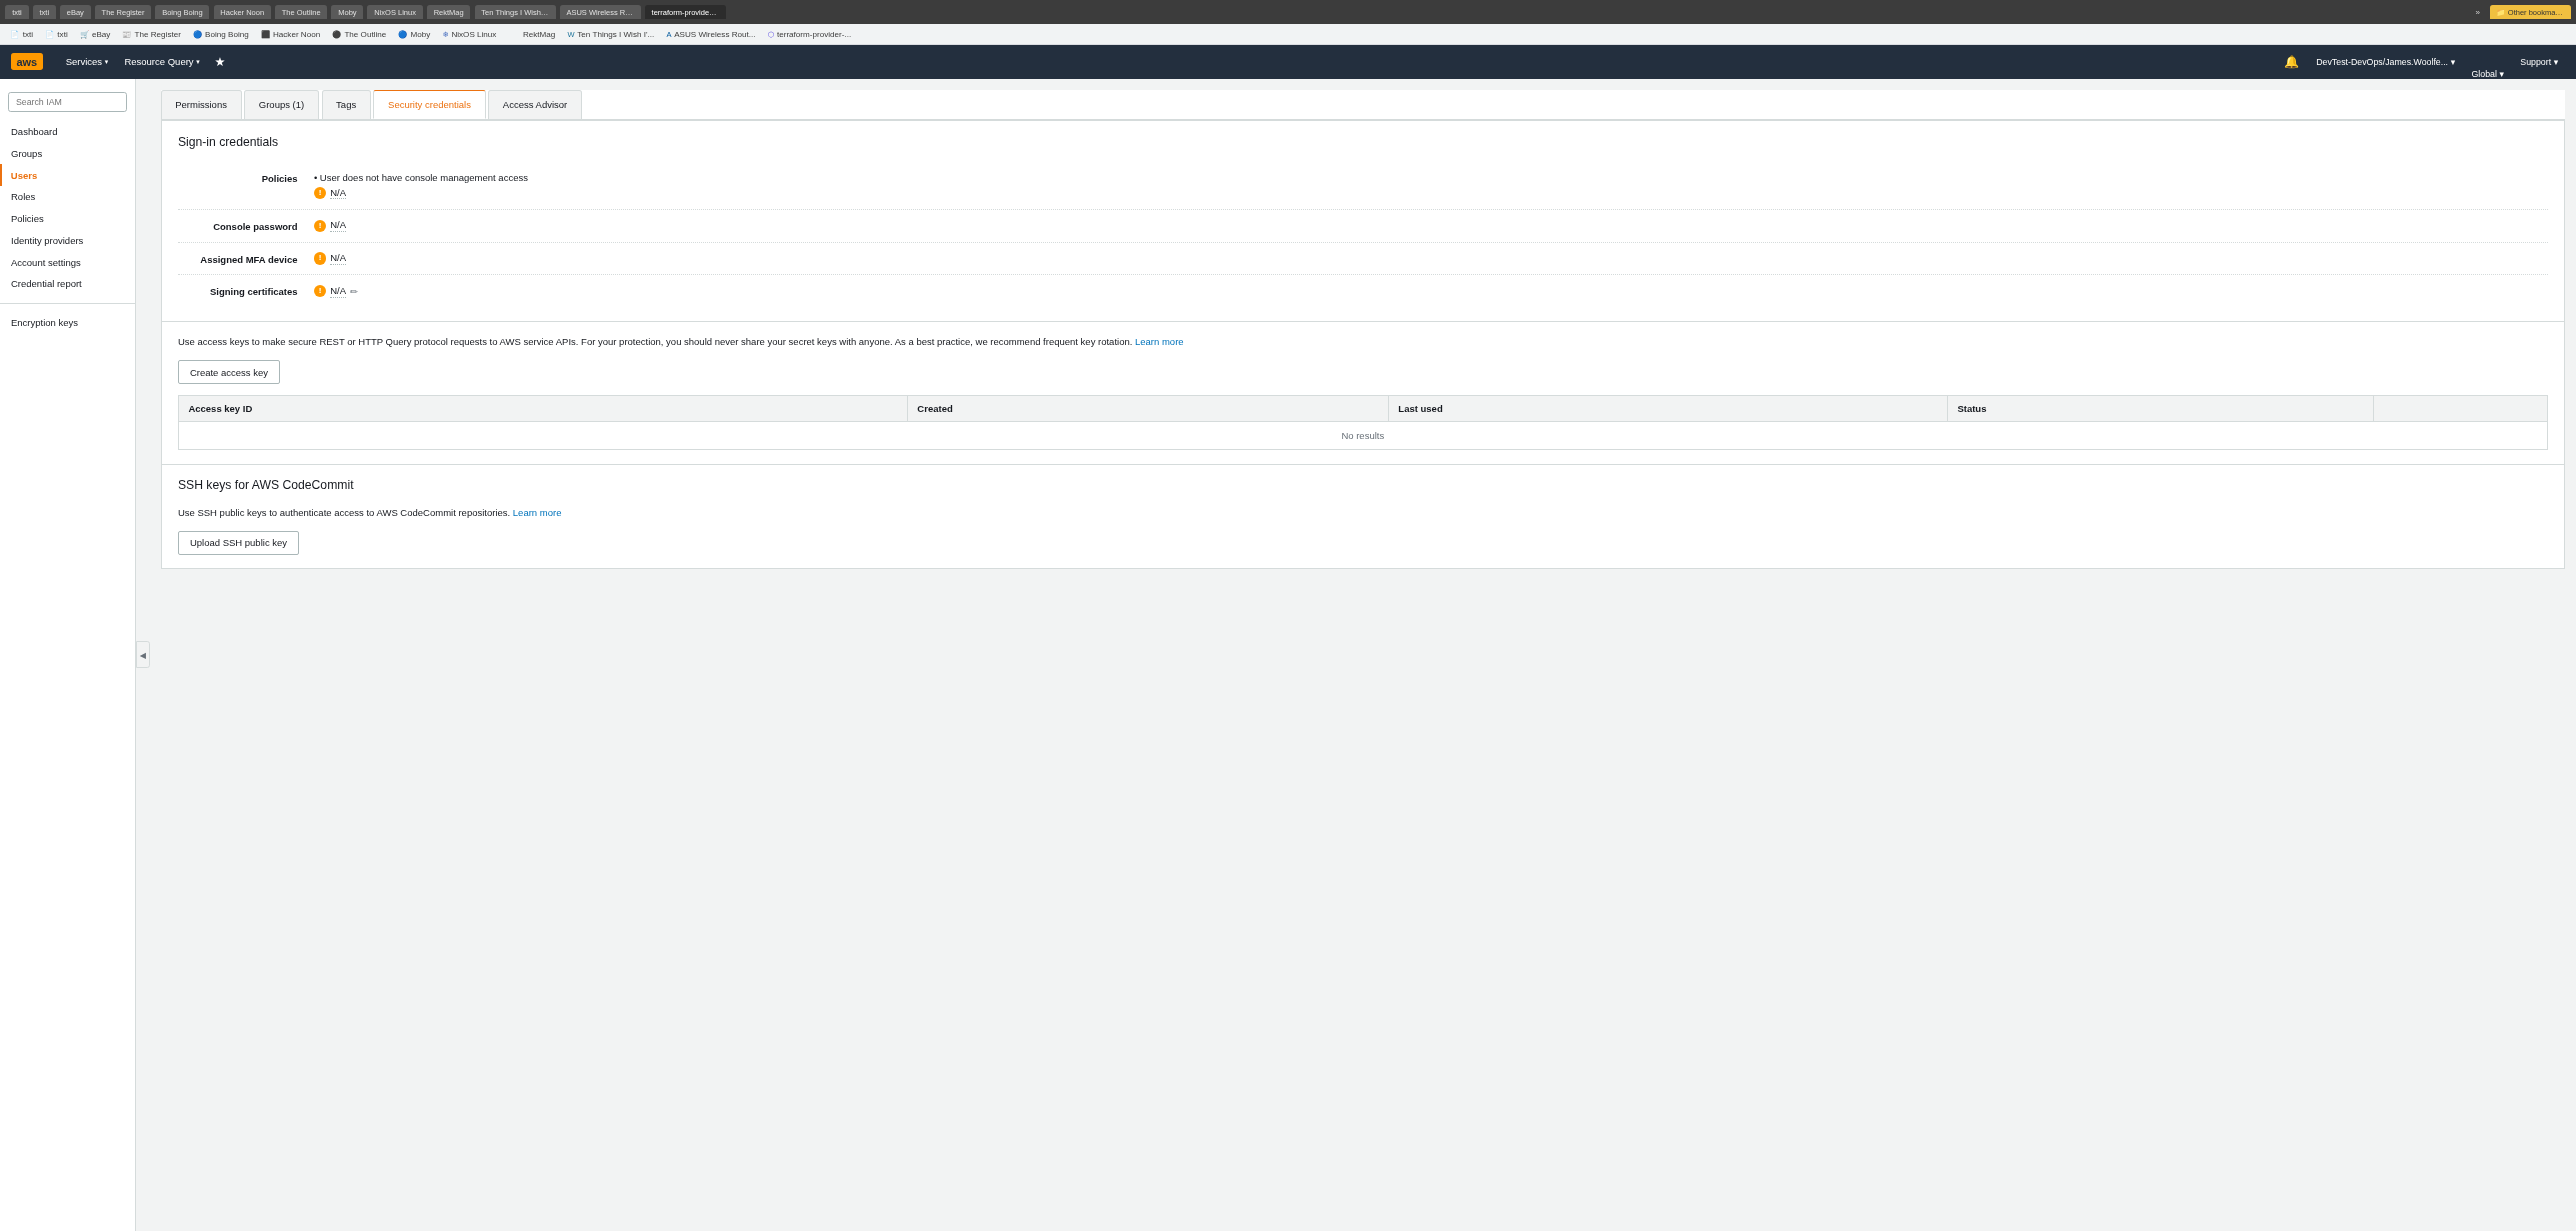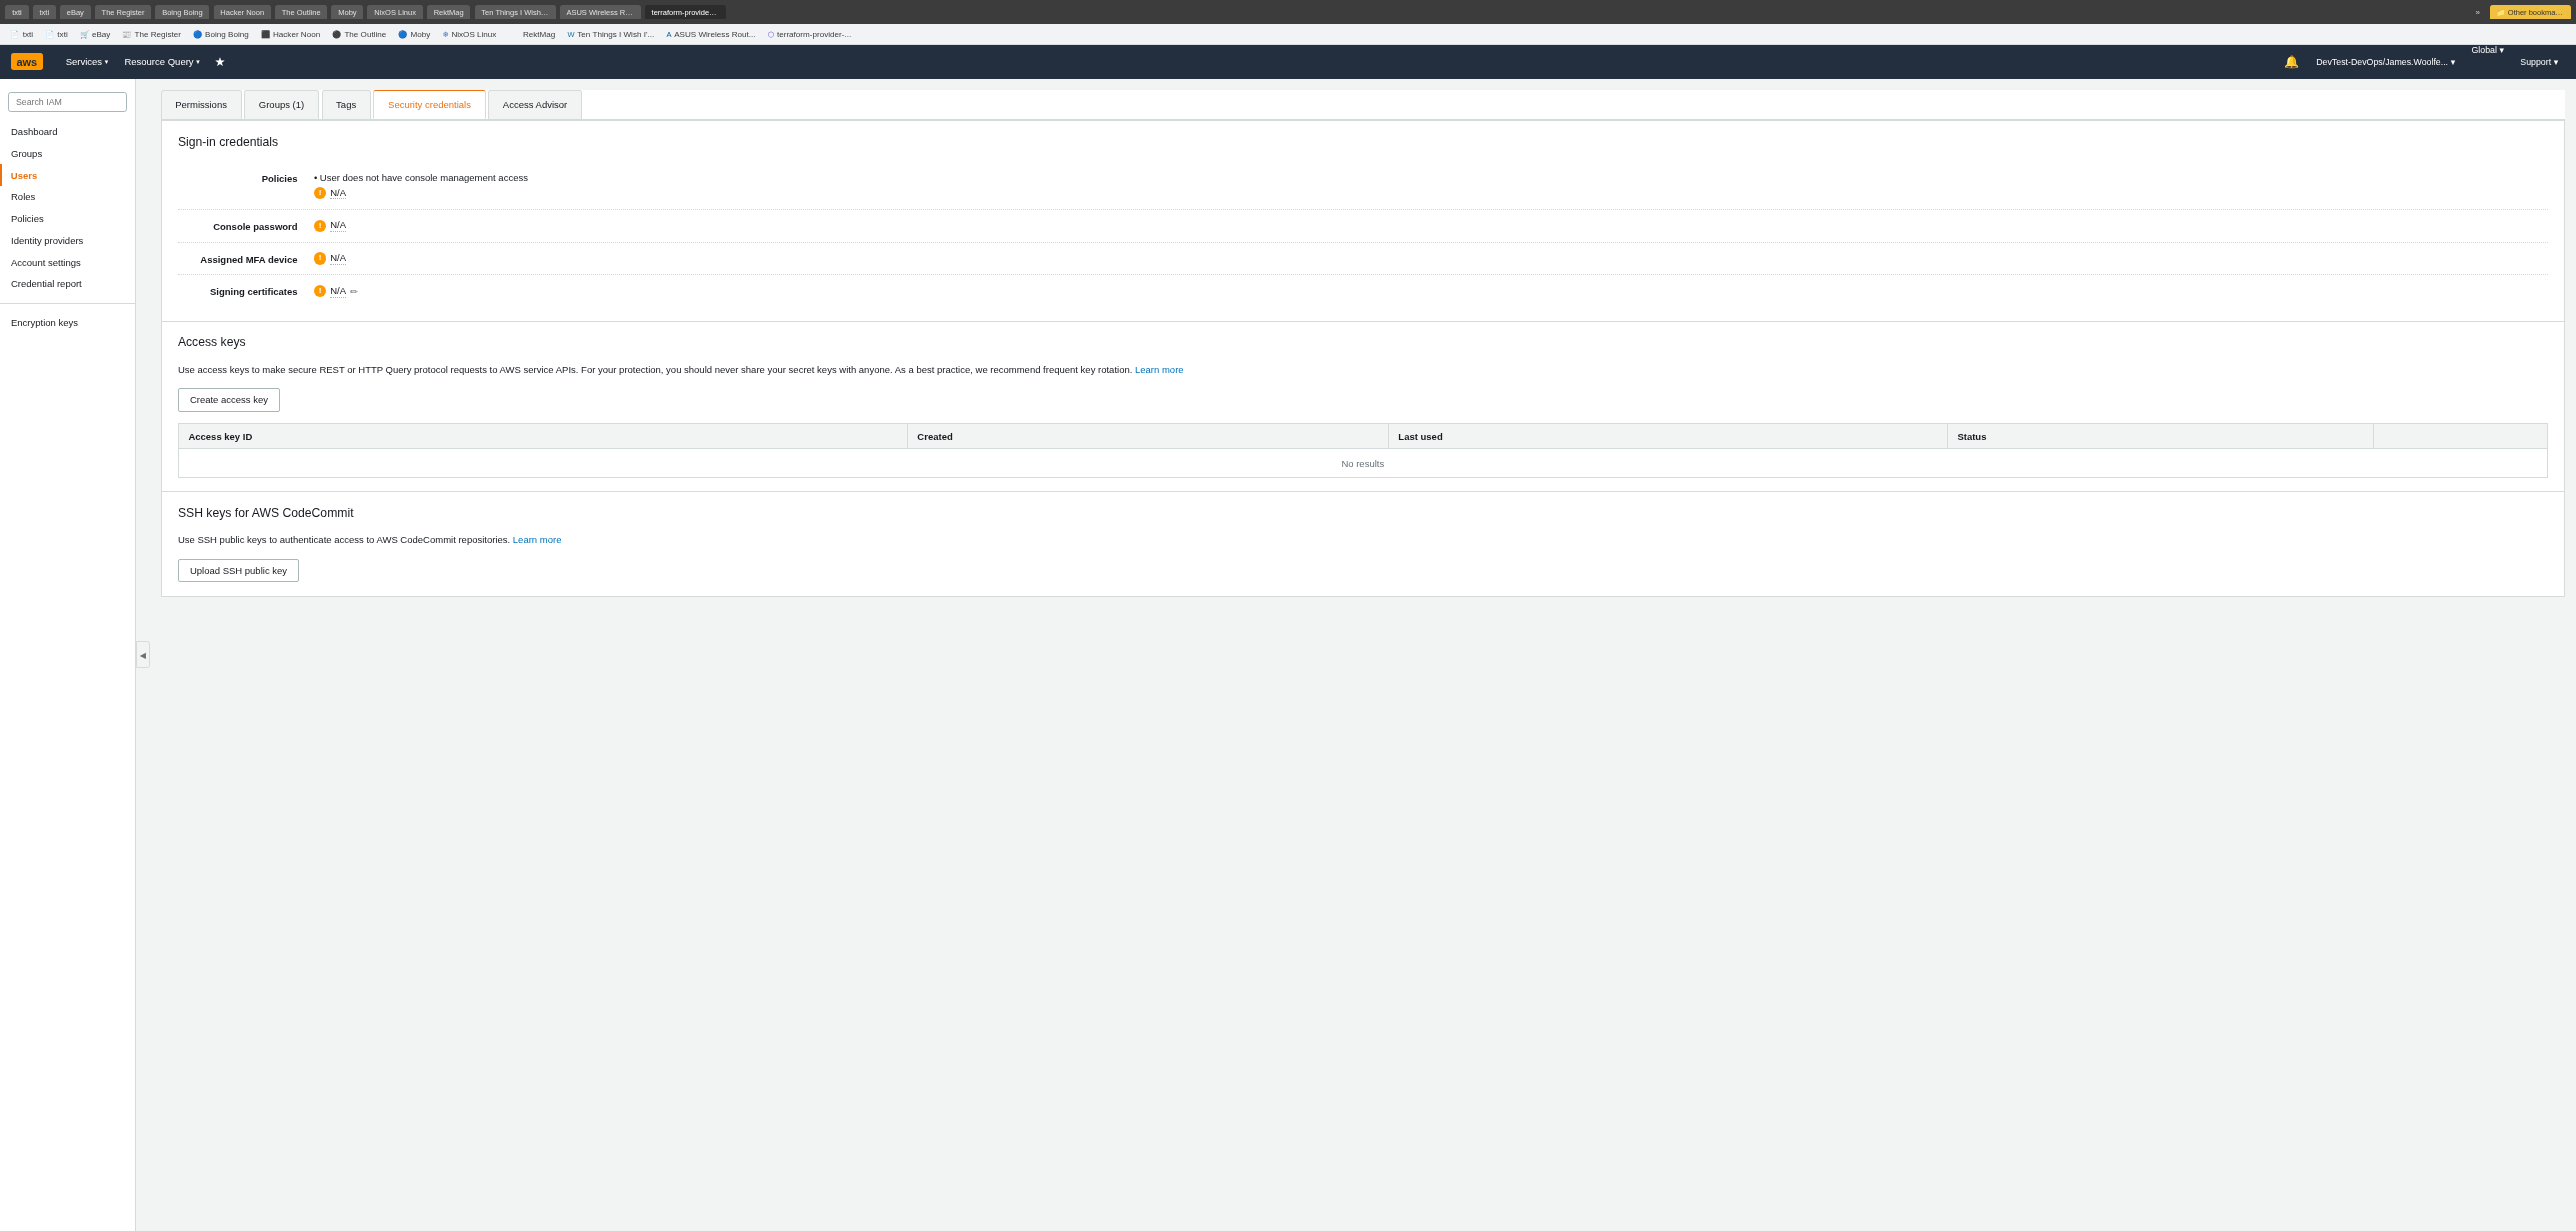--- a/index.html
+++ b/index.html
@@ -117,21 +117,21 @@
       align-items: center;
       gap: 2.7px;
       cursor: pointer;
     }
     .header-region {
       color: #fff;
       font-size: 8.8px;
       padding: 0 6.8px;
       height: 34px;
       display: flex;
-      align-items: flex-start;
+      align-items: flex-end;
       gap: 2.7px;
       cursor: pointer;
     }
     .header-support {
       color: #fff;
       font-size: 8.8px;
       padding: 0 6.8px;
       height: 34px;
       display: flex;
       align-items: center;
@@ -516,21 +516,20 @@
             <span class="warning-icon">!</span>
             <span class="cred-na">N/A</span>
             <span class="edit-icon">✏</span>
           </div>
         </div>
       </div>
 
       <hr class="section-divider">
 
       <div class="access-keys-section">
-        <div class="section-title">Access keys</div>
         <p class="access-keys-desc">
           <span>Use access keys to make secure REST or HTTP Query protocol requests to AWS service APIs. For your protection, you should never share your secret keys with anyone. As a best practice, we recommend frequent key rotation.</span>
           <a class="link">Learn more</a>
         </p>
         <button class="create-btn">Create access key</button>
 
         <table class="data-table">
           <thead>
             <tr>
               <th>Access key ID</th>

